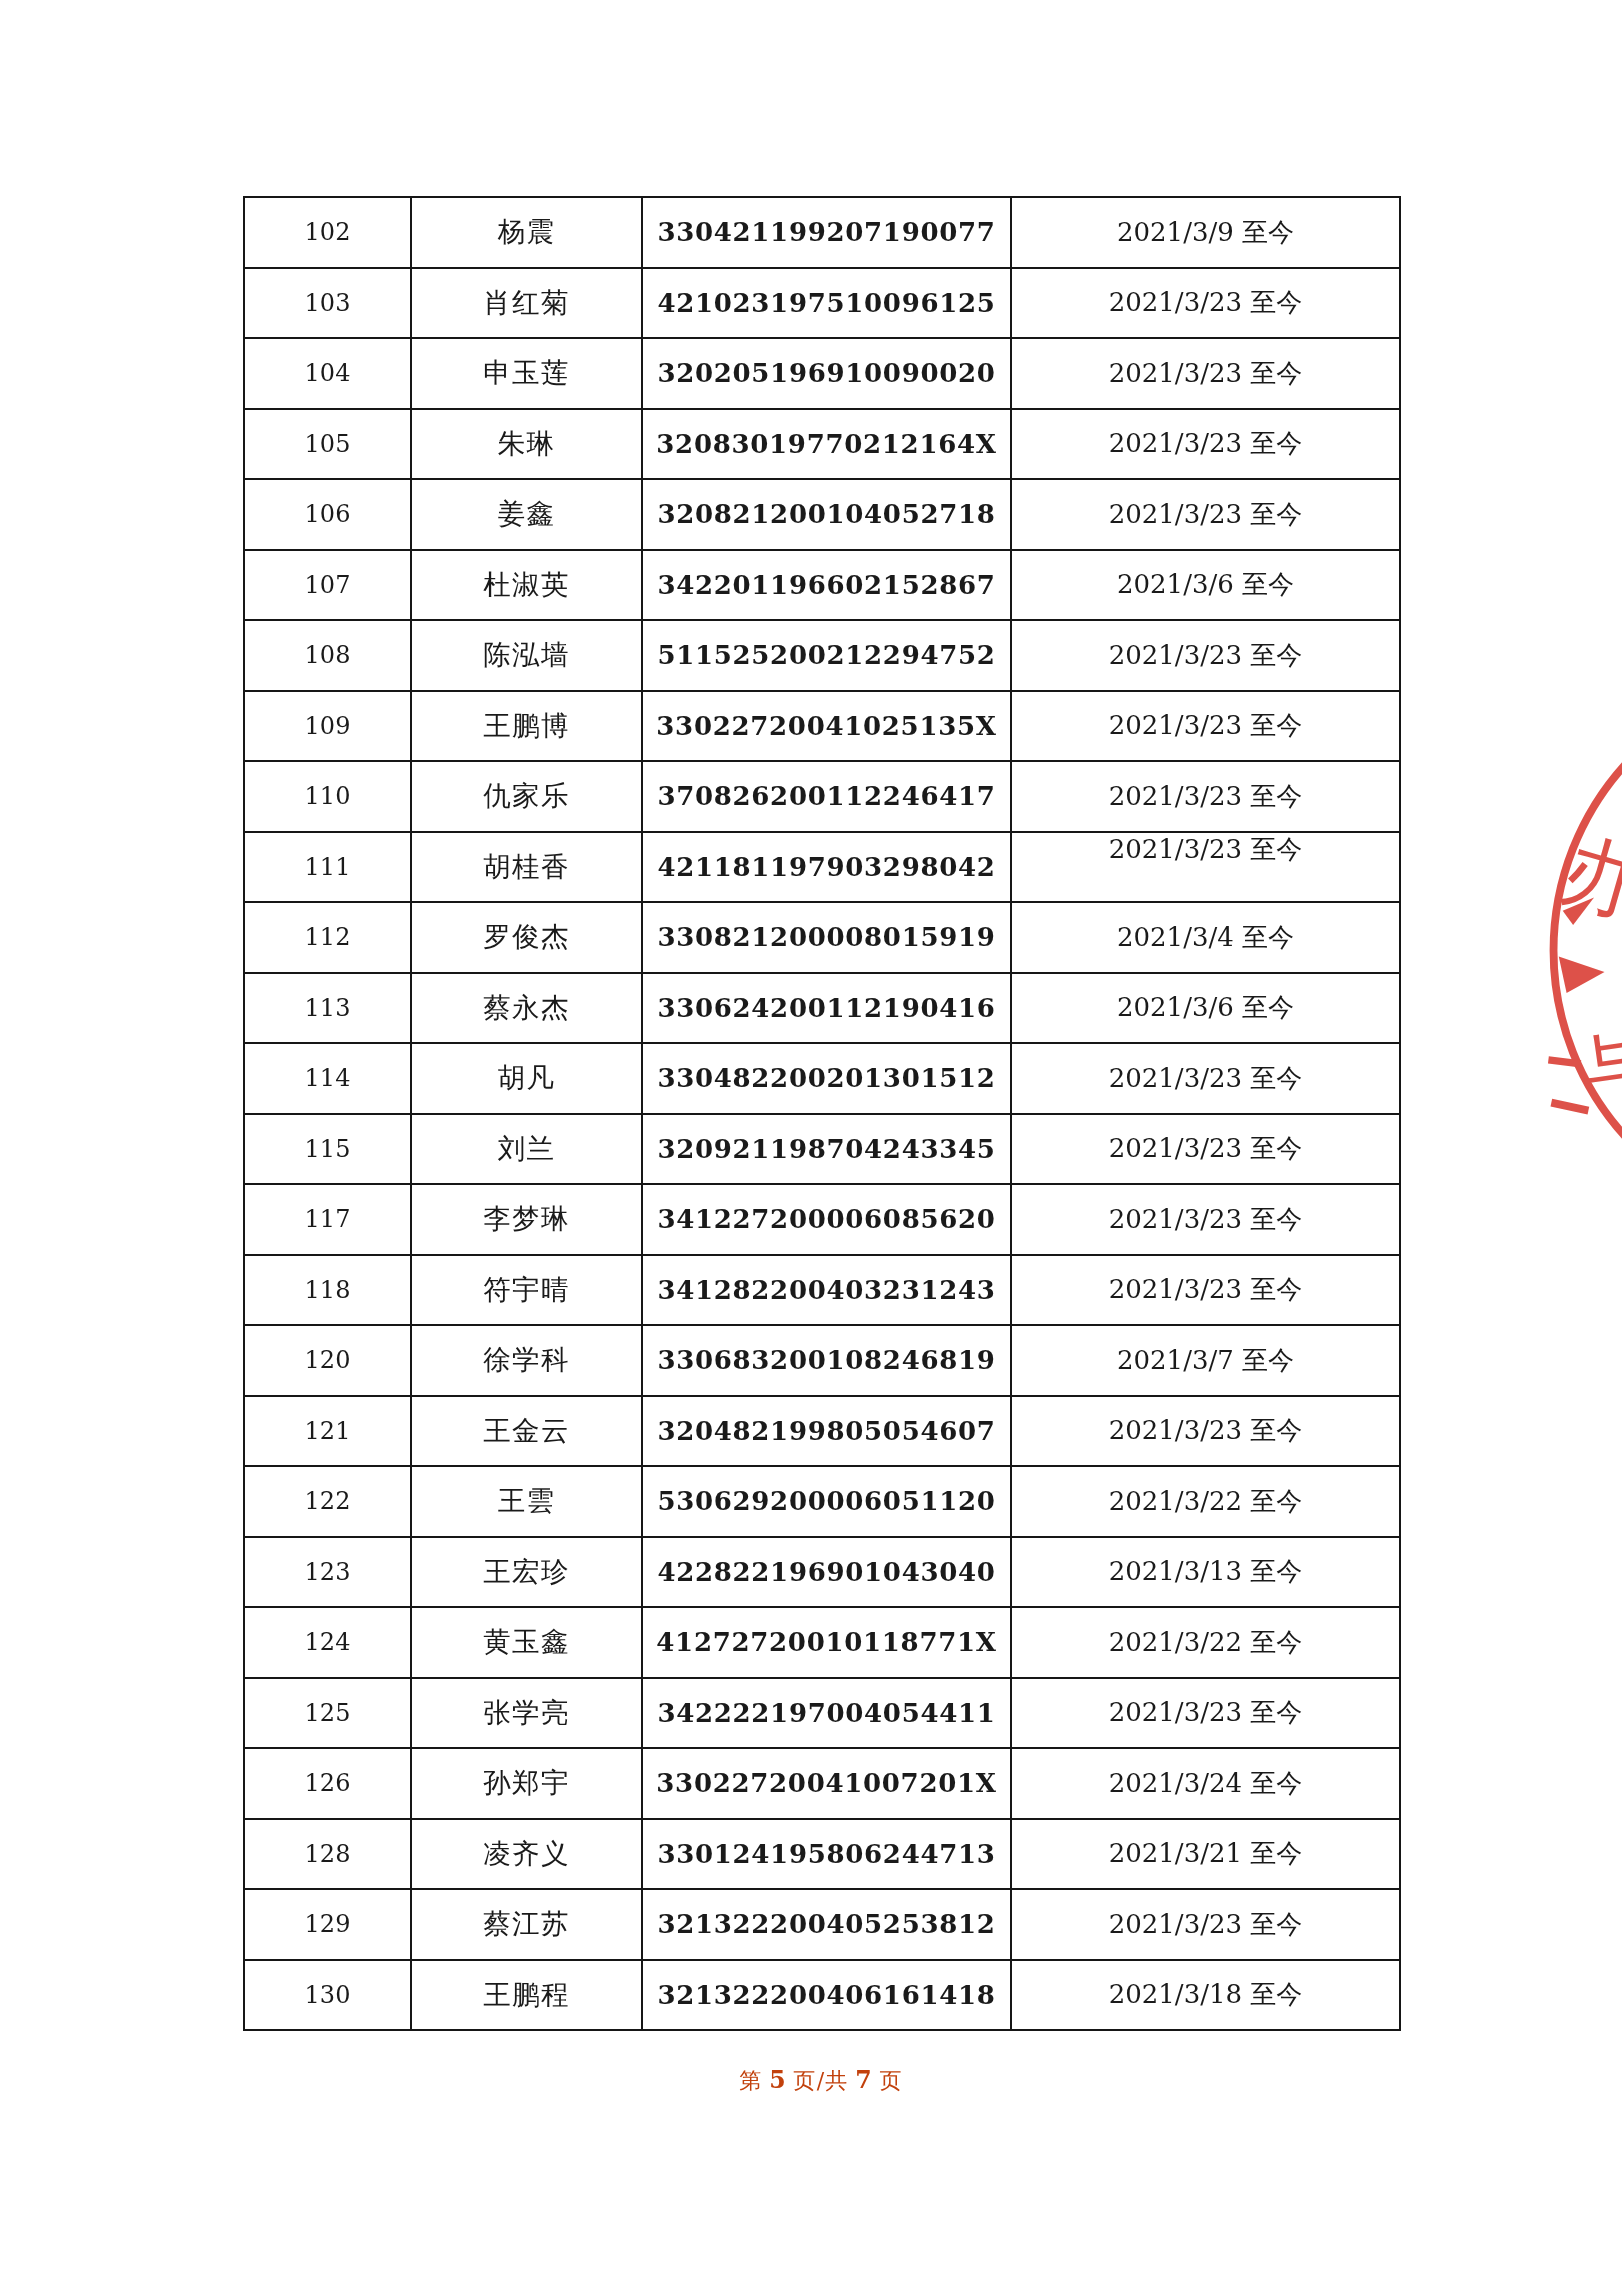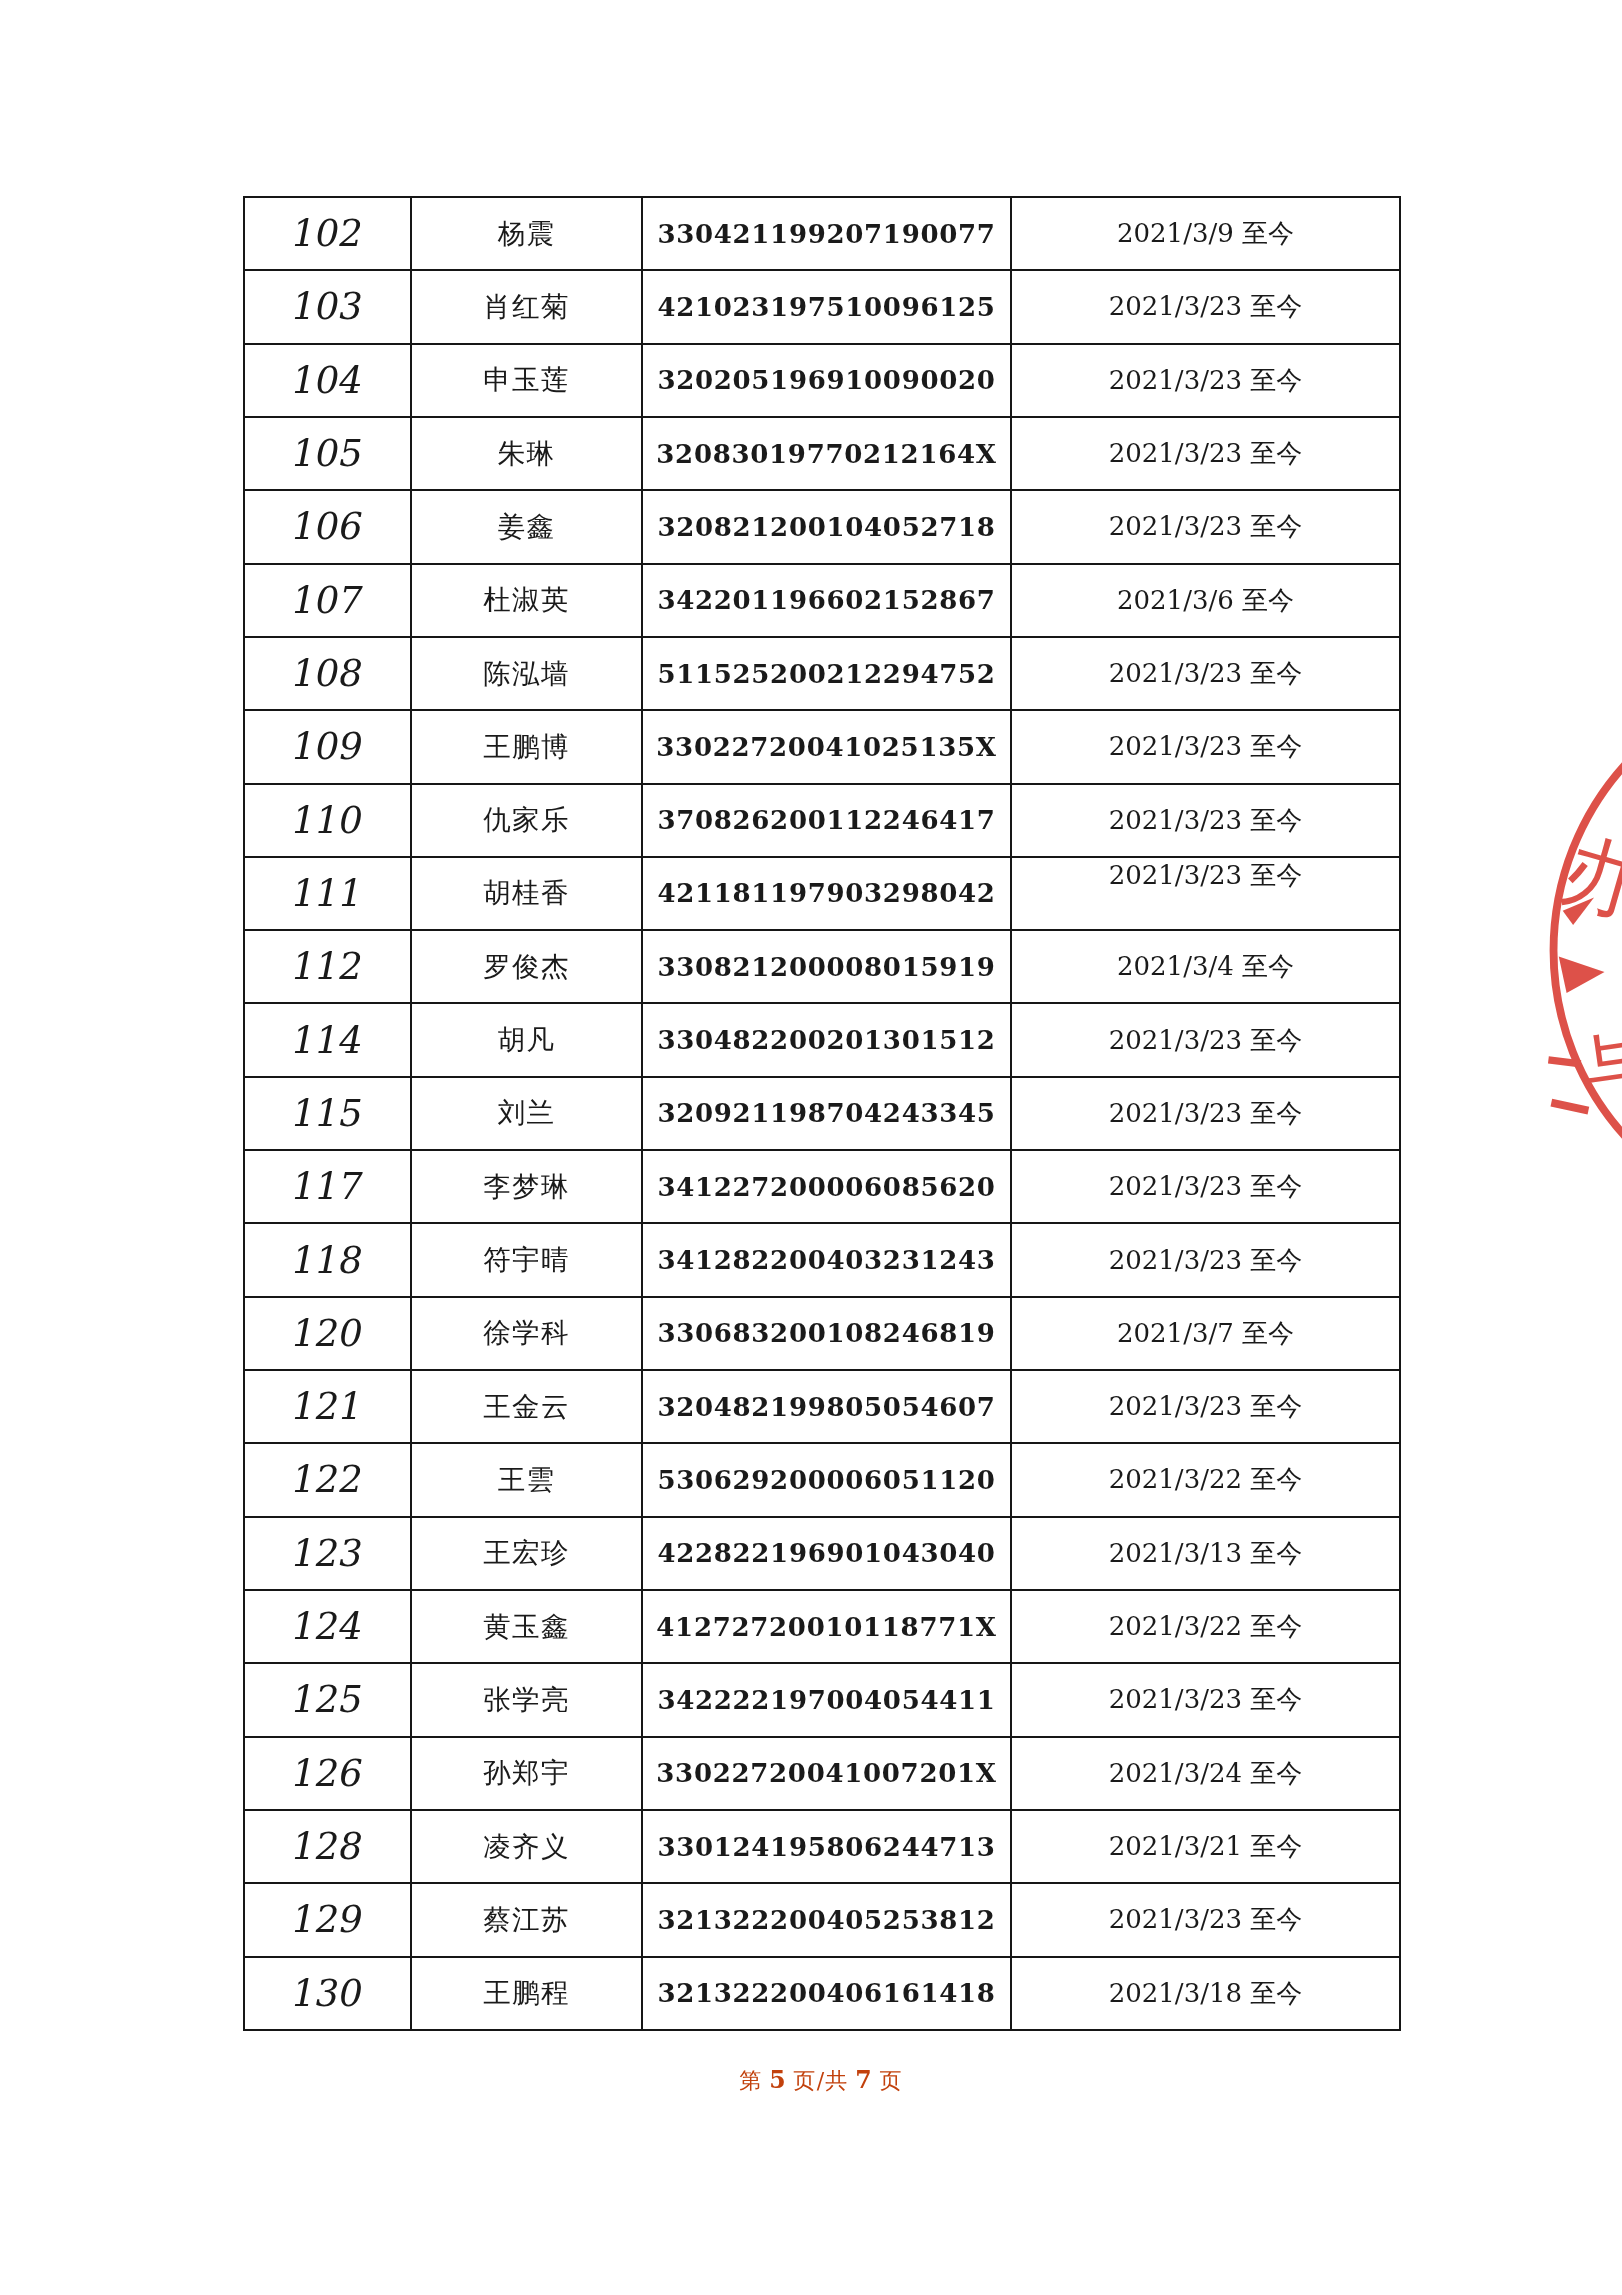--- a/index.html
+++ b/index.html
@@ -34,21 +34,21 @@
     border-left: 2px solid #161616;
     border-right: 2px solid #161616;
     border-top: 2.6px solid #161616;
     border-bottom: 2.6px solid #161616;
     text-align: center;
     vertical-align: middle;
     padding: 0;
     overflow: hidden;
     white-space: nowrap;
   }
-  td.col-no     { font-size: 37px; font-style: italic; }
+  td.col-no     { font-size: 24px; }
   td.col-name   { font-size: 27.5px; letter-spacing: 1.3px; border-radius: 30px; }
   td.col-id     { font-size: 26px; letter-spacing: 0.7px; font-weight: bold; }
   td.col-period { font-size: 26px; border-radius: 11px; }
   .period-text  { position: relative; display: inline-block; }
   
   table.roster tr:nth-child(10) .period-text { top: -17.7px; }
 
   
   .footer {
     position: absolute;
@@ -165,20 +165,26 @@
       <td class="col-period"><span class="period-text">2021/3/23 至今</span></td>
     </tr>
 
     <tr>
       <td class="col-no"><span>112</span></td>
       <td class="col-name"><span>罗俊杰</span></td>
       <td class="col-id"><span>330821200008015919</span></td>
       <td class="col-period"><span class="period-text">2021/3/4 至今</span></td>
     </tr>
 
+    <tr>
+      <td class="col-no"><span>113</span></td>
+      <td class="col-name"><span>蔡永杰</span></td>
+      <td class="col-id"><span>330624200112190416</span></td>
+      <td class="col-period"><span class="period-text">2021/3/6 至今</span></td>
+    </tr>
 
     <tr>
       <td class="col-no"><span>114</span></td>
       <td class="col-name"><span>胡凡</span></td>
       <td class="col-id"><span>330482200201301512</span></td>
       <td class="col-period"><span class="period-text">2021/3/23 至今</span></td>
     </tr>
 
     <tr>
       <td class="col-no"><span>115</span></td>

